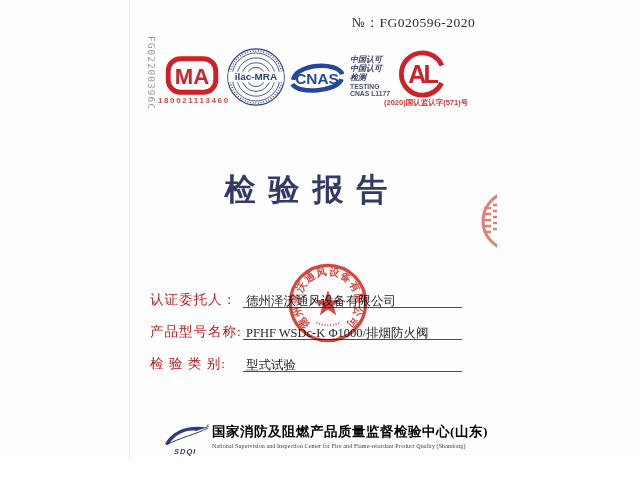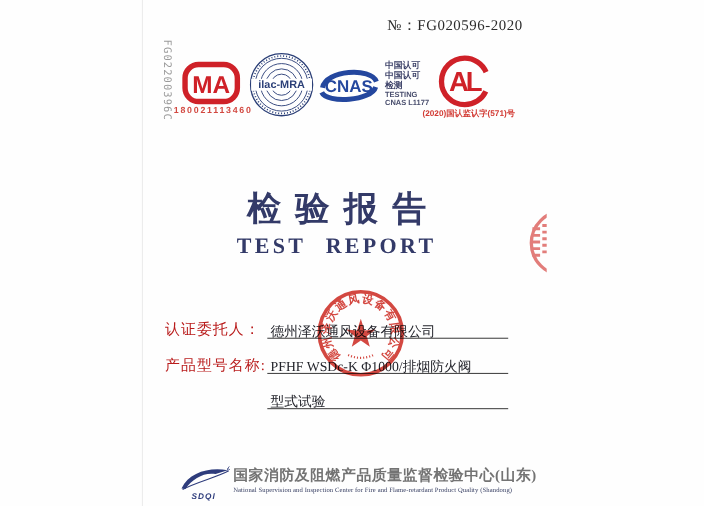--- a/index.html
+++ b/index.html
@@ -15,38 +15,38 @@
   .side-code{
     left:146px;top:36px;height:112px;
     writing-mode:vertical-rl;text-orientation:mixed;
     font-family:"DejaVu Sans Mono","Liberation Mono",monospace;
     font-size:9.5px;color:#9a9a9a;letter-spacing:1px;
   }
 
   .cma-num{left:158px;top:96px;width:66px;text-align:center;font-size:8px;color:#d24840;
     letter-spacing:1.6px;font-family:"Liberation Sans",sans-serif;font-weight:bold;white-space:nowrap;}
   .cnas-captions{left:350px;top:55px;line-height:1.15;color:#3a3f66;font-family:"Liberation Sans",sans-serif;}
-  .cnas-captions .zh{font-size:8px;font-weight:bold;}
+  .cnas-captions .zh{font-size:8px;font-weight:bold;font-style:italic;}
   .cnas-captions .en{font-size:6.8px;font-weight:bold;color:#4a4f6e;}
   .cal-caption{left:384px;top:98px;font-size:7.5px;color:#d23a33;font-weight:bold;white-space:nowrap;
     font-family:"Liberation Sans",sans-serif;}
 
   .title-zh{left:146px;top:169px;width:320px;text-align:center;font-size:31px;font-weight:bold;
     color:#333a68;letter-spacing:13px;text-indent:13px;white-space:nowrap;}
   .title-en{left:146px;top:213px;width:320px;text-align:center;font-size:20px;font-weight:bold;
     color:#333a68;letter-spacing:3px;word-spacing:10px;white-space:nowrap;}
 
   .field-label{left:150px;font-size:13.5px;color:#b91c1c;letter-spacing:1px;white-space:nowrap;}
   .field-value{left:246px;font-size:12.5px;color:#23242b;white-space:nowrap;}
   .field-line{left:243px;width:219px;height:1px;background:#4a4a4a;}
 
   .seal-wrap{left:287px;top:261px;width:82px;height:84px;mix-blend-mode:multiply;opacity:.9;}
   .partial-seal{left:476px;top:188px;width:21px;height:66px;overflow:hidden;opacity:.75;}
 
-  .footer-zh{left:212px;top:423px;font-size:13.5px;font-weight:bold;color:#737373;
+  .footer-zh{left:212px;top:423px;font-size:13.5px;font-weight:bold;color:#000000;
     letter-spacing:.5px;white-space:nowrap;}
   .footer-en{left:212px;top:443px;font-size:6px;color:#343c60;white-space:nowrap;
     letter-spacing:.1px;}
 </style>
 </head>
 <body>
 
 <div id="canvas">
 
   <div class="abs page-edge"></div>
@@ -85,30 +85,30 @@
     <div class="en">CNAS L1177</div>
   </div>
 
   <svg class="abs" style="left:396px;top:49px" width="53" height="50" viewBox="0 0 110 104">
     <circle cx="55" cy="52" r="44" fill="none" stroke="#cf2128" stroke-width="10" pathLength="100" stroke-dasharray="86 14" stroke-dashoffset="-7"></circle>
     <text x="54" y="70" text-anchor="middle" font-family="Liberation Sans,sans-serif" font-weight="bold" font-size="52" fill="#cf2128" letter-spacing="-6">AL</text>
   </svg>
   <div class="abs cal-caption">(2020)国认监认字(571)号</div>
 
   <div class="abs title-zh">检验报告</div>
-  <div class="abs title-en">TEST REPORT</div>
 
   <div class="abs field-label" style="top:291px">认证委托人：</div>
   <div class="abs field-value" style="top:293px">德州泽沃通风设备有限公司</div>
   <div class="abs field-line" style="top:307px"></div>
 
   <div class="abs field-label" style="top:323px">产品型号名称:</div>
   <div class="abs field-value" style="top:325px">PFHF WSDc-K Φ1000/排烟防火阀</div>
   <div class="abs field-line" style="top:339px"></div>
 
+  <div class="abs field-label" style="top:355px">检 验 类 别:</div>
   <div class="abs field-value" style="top:357px">型式试验</div>
   <div class="abs field-line" style="top:371px"></div>
 
   <svg class="abs seal-wrap" viewBox="0 0 100 100">
     <circle cx="50" cy="50" r="46" fill="none" stroke="#d0342c" stroke-width="4"></circle>
     <path d="M50,34 L54.1,46.9 L66.2,45.7 L56.7,53.2 L60,64.8 L50,58 L40,64.8 L43.3,53.2 L33.8,45.7 L45.9,46.9 Z" fill="#d0342c"></path>
     <defs>
       <path id="sealRing" d="M50,50 m-34,0 a34,34 0 1,1 68,0 a34,34 0 1,1 -68,0"></path>
     </defs>
     <g transform="rotate(-50 50 50)">

